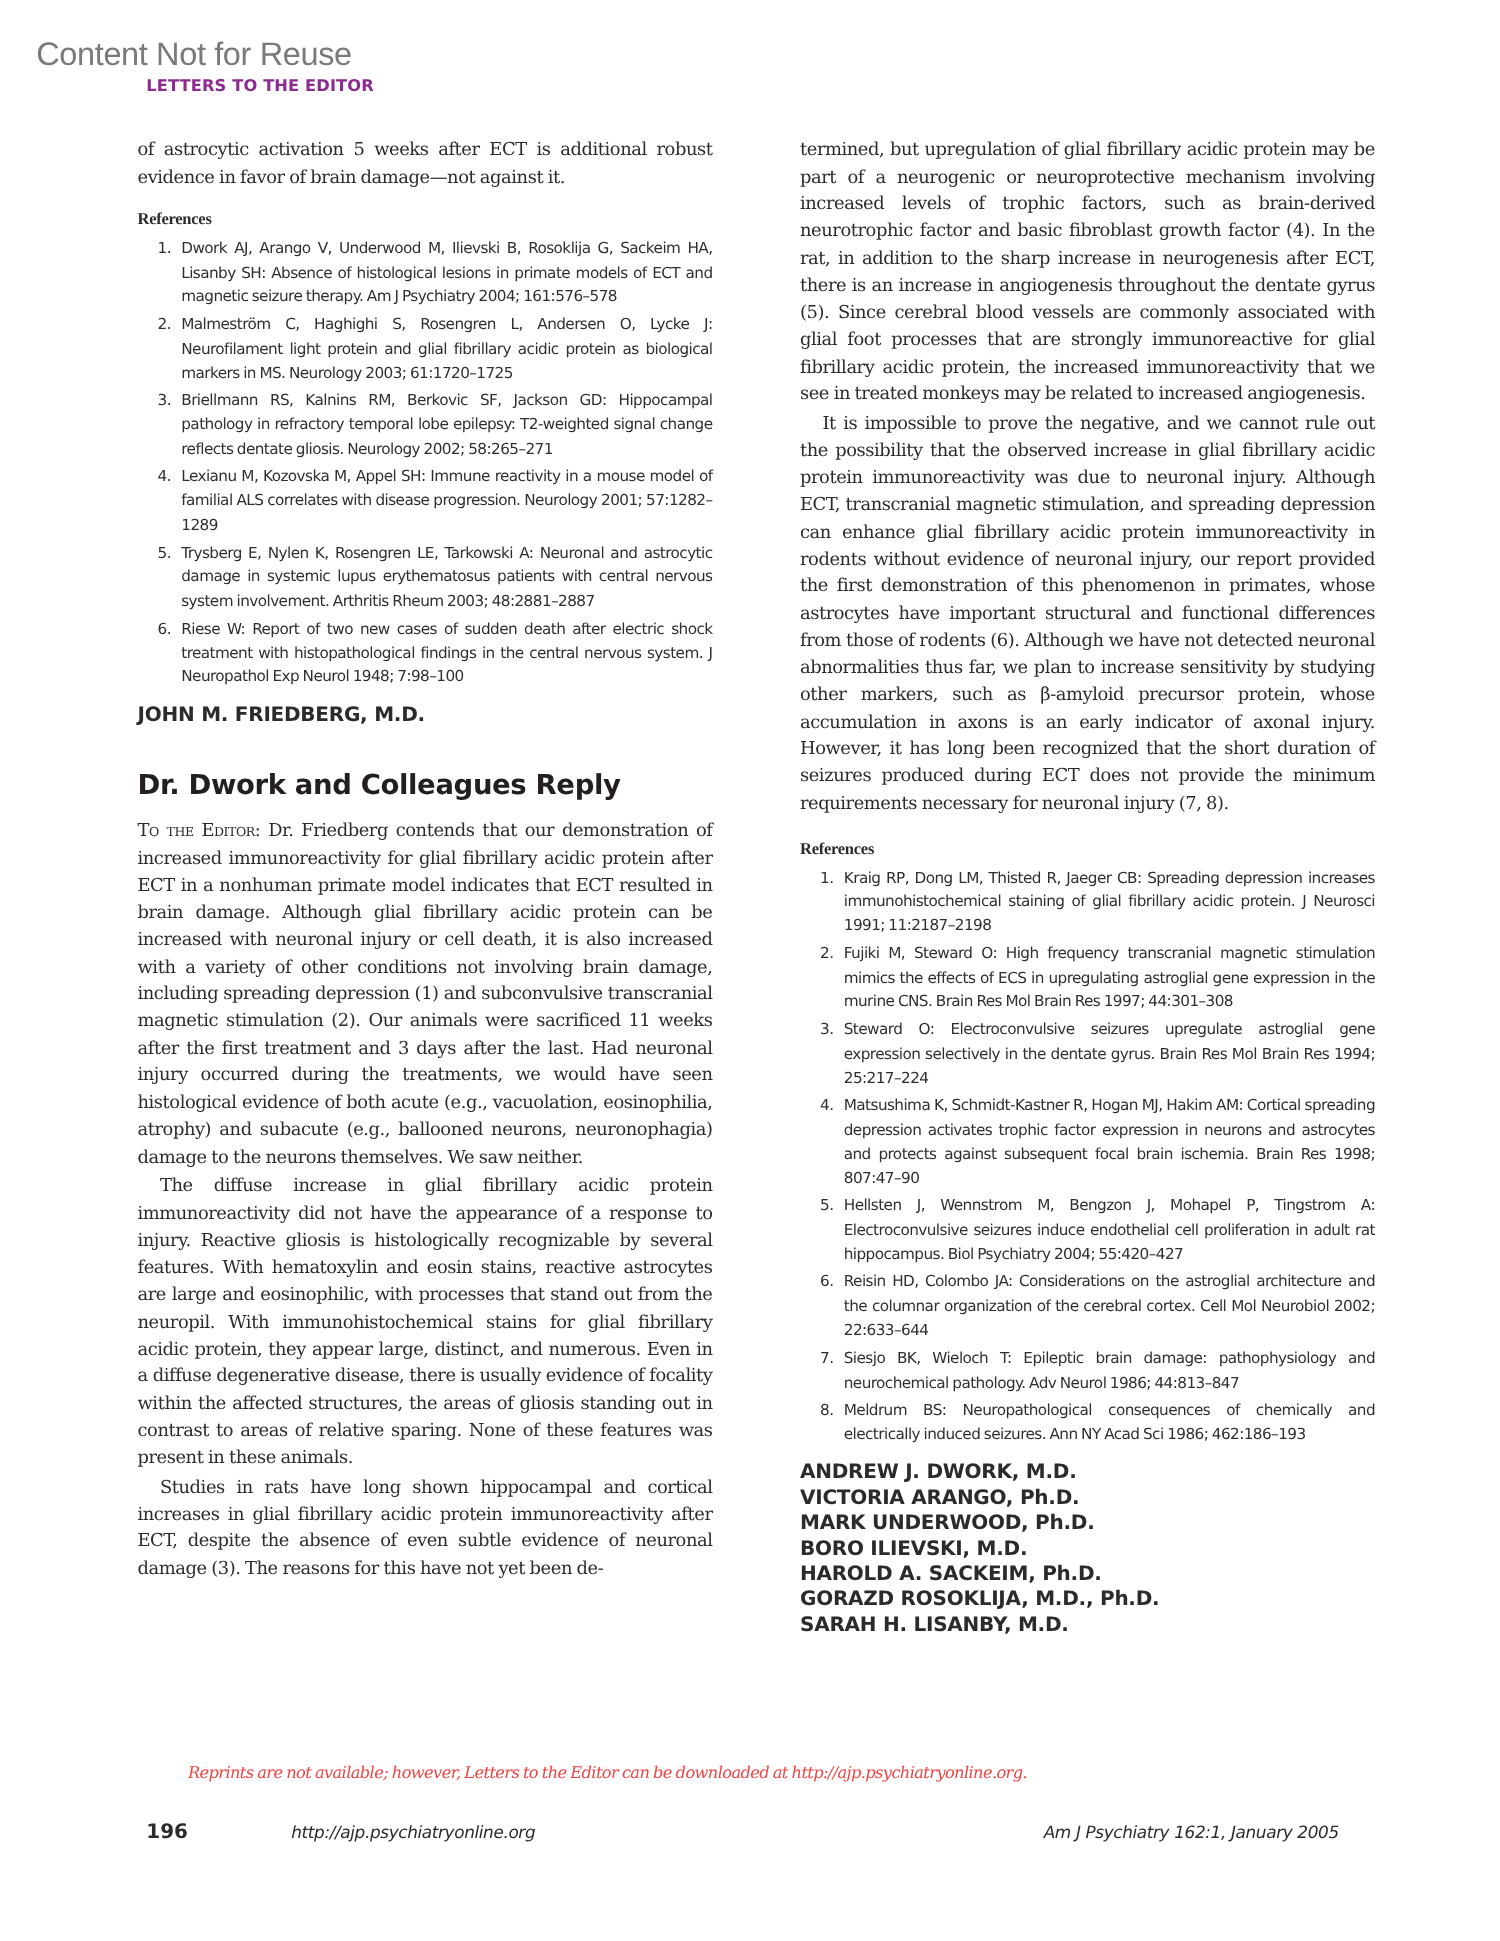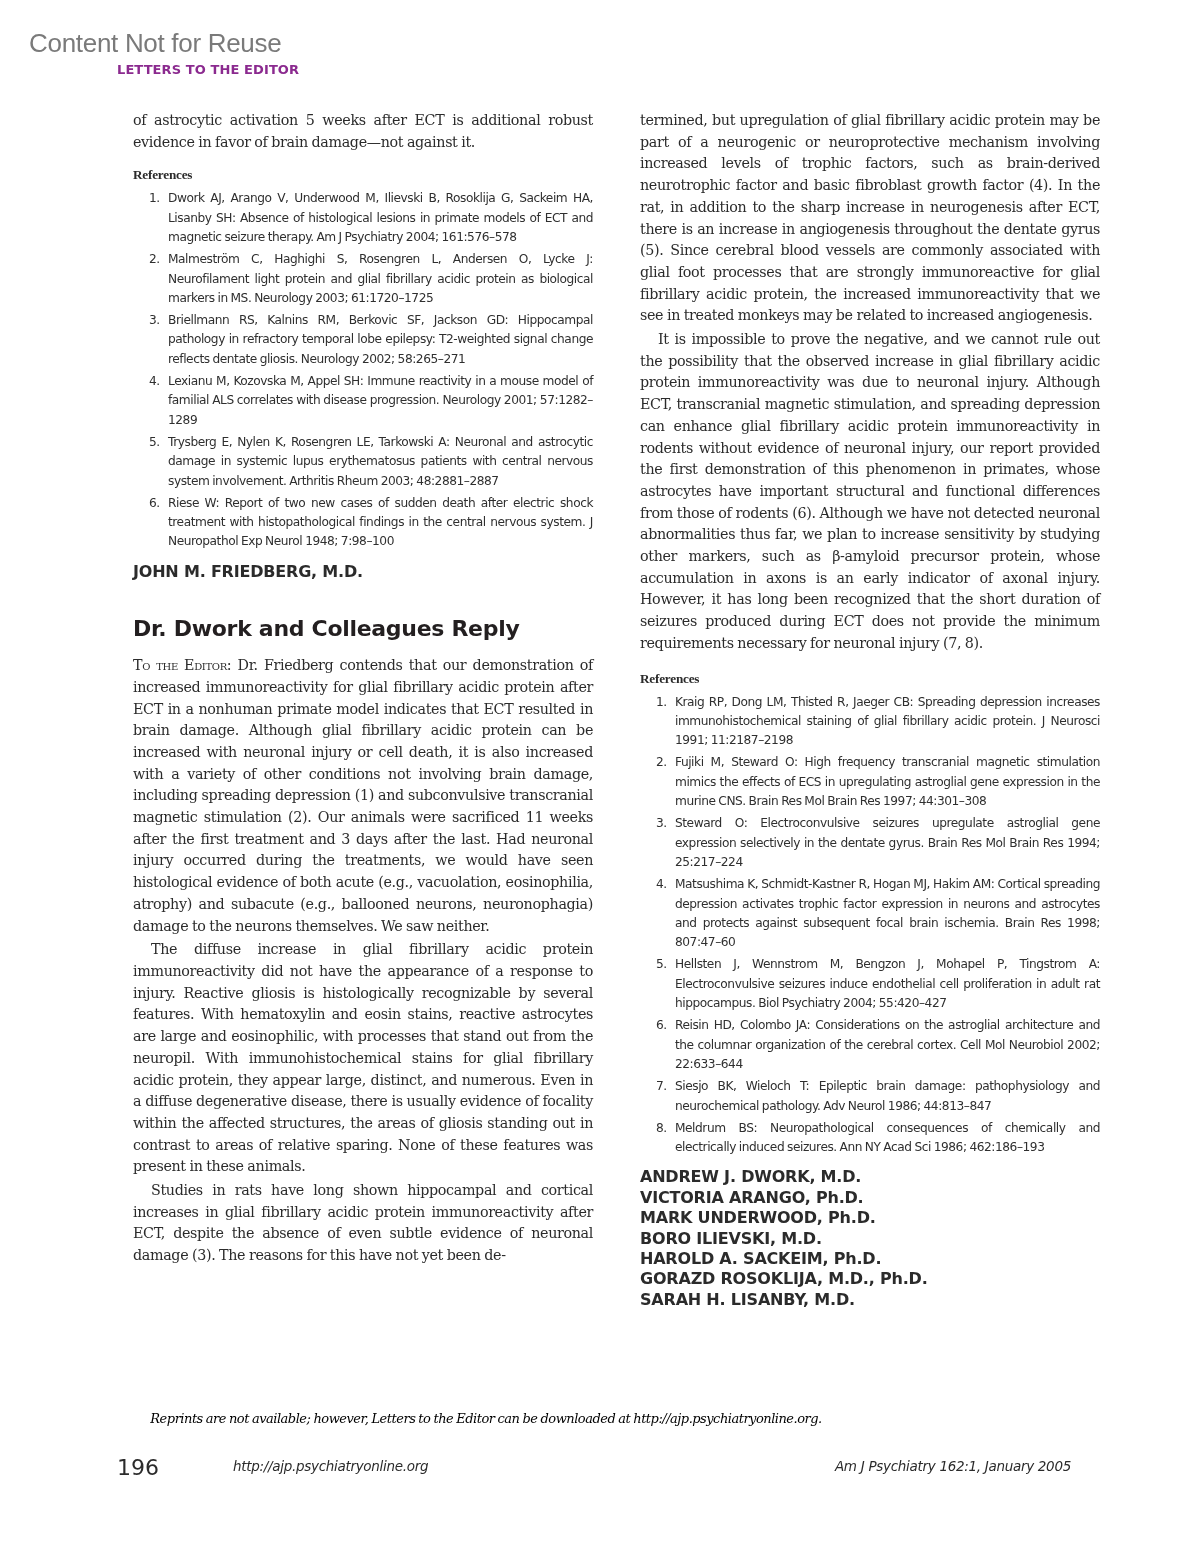--- a/index.html
+++ b/index.html
@@ -1,34 +1,34 @@
 <!DOCTYPE html>
 <html><head>
 <meta charset="utf-8">
 <style>
   html, body { margin: 0; padding: 0; background: #ffffff; }
   body { width: 1200px; height: 1553px; position: relative; overflow: hidden; color: #231f20; }
   .watermark { position: absolute; left: 29px; top: 28px; font-family: "Liberation Sans", sans-serif; font-size: 26px; color: #7a7a7a; letter-spacing: -0.3px; text-align: center; }
   .section-head { position: absolute; left: 117px; top: 62px; font-family: "DejaVu Sans", sans-serif; font-weight: bold; font-size: 13px; color: #8b2a8f; letter-spacing: 0.1px; }
   .col { position: absolute; top: 110px; width: 460px; }
-  .col-left { left: 133px; }
+  .col-left { left: 110px; }
   .col-right { left: 611px; margin-left: 29px; }
   .body-text { font-family: "DejaVu Serif", serif; font-size: 14.3px; line-height: 21.7px; text-align: justify; margin: 0; color: #2b2b2b; letter-spacing: -0.35px; word-spacing: -0.5px; }
   .body-text.indent { text-indent: 18px; margin-top: 2px; }
   .refs-head { font-family: Liberation Serif, serif; font-weight: bold; font-size: 13.2px; margin: 14px 0 6px 0; color: #2b2b2b; letter-spacing: -0.2px; }
   ol.refs { margin: 0; padding: 0; list-style: none; }
   ol.refs li { position: relative; padding-left: 35px; font-family: "DejaVu Sans", sans-serif; font-size: 12.2px; line-height: 19.3px; text-align: justify; margin-bottom: 3px; color: #2f2f2f; letter-spacing: -0.45px; word-spacing: -0.6px; }
   ol.refs li .num { position: absolute; left: 16px; top: 0; }
   .signature { text-align: left; font-family: "DejaVu Sans", sans-serif; font-size: 16px; line-height: 20.4px; color: #2b2b2b; letter-spacing: -0.2px; font-weight: bold; }
   .signature .loc { font-style: italic; }
   .reply-title { font-family: "DejaVu Sans", sans-serif; font-weight: bold; font-size: 22px; margin: 34px 0 14px 0; color: #231f20; letter-spacing: -0.3px; }
   .smallcaps { font-variant: small-caps; }
-  .footnote { position: absolute; left: 0; width: 972px; top: 1411px; text-align: center; font-family: "DejaVu Serif", serif; font-style: italic; font-size: 13px; color: #000000; letter-spacing: -0.5px; word-spacing: -0.6px; }
+  .footnote { position: absolute; left: 0; width: 972px; top: 1411px; text-align: center; font-family: "DejaVu Serif", serif; font-style: italic; font-size: 13px; color: #ef4444; letter-spacing: -0.5px; word-spacing: -0.6px; }
   .footer { position: absolute; top: 1458px; font-family: "DejaVu Sans", sans-serif; color: #2b2b2b; }
-  .page-num { left: 117px; font-weight: normal; font-size: 22px; top: 1455px; }
+  .page-num { left: 117px; font-weight: bold; font-size: 16px; top: 1455px; }
   .footer-url { left: 233px; font-style: italic; font-size: 13.5px; letter-spacing: -0.3px; }
   .footer-journal { right: 129px; font-style: italic; font-size: 13.5px; letter-spacing: -0.3px; }
 </style>
 </head>
 <body>
 
 <div class="watermark">Content Not for Reuse</div>
 <div class="section-head">LETTERS TO THE EDITOR</div>
 
 <div class="col col-left">
@@ -57,21 +57,21 @@
 
 <div class="col col-right">
   <p class="body-text">termined, but upregulation of glial fibrillary acidic protein may be part of a neurogenic or neuroprotective mechanism involving increased levels of trophic factors, such as brain-derived neurotrophic factor and basic fibroblast growth factor (4). In the rat, in addition to the sharp increase in neurogenesis after ECT, there is an increase in angiogenesis throughout the dentate gyrus (5). Since cerebral blood vessels are commonly associated with glial foot processes that are strongly immunoreactive for glial fibrillary acidic protein, the increased immunoreactivity that we see in treated monkeys may be related to increased angiogenesis.</p>
   <p class="body-text indent">It is impossible to prove the negative, and we cannot rule out the possibility that the observed increase in glial fibrillary acidic protein immunoreactivity was due to neuronal injury. Although ECT, transcranial magnetic stimulation, and spreading depression can enhance glial fibrillary acidic protein immunoreactivity in rodents without evidence of neuronal injury, our report provided the first demonstration of this phenomenon in primates, whose astrocytes have important structural and functional differences from those of rodents (6). Although we have not detected neuronal abnormalities thus far, we plan to increase sensitivity by studying other markers, such as β-amyloid precursor protein, whose accumulation in axons is an early indicator of axonal injury. However, it has long been recognized that the short duration of seizures produced during ECT does not provide the minimum requirements necessary for neuronal injury (7, 8).</p>
 
   <div class="refs-head" style="margin-top:16px;">References</div>
   <ol class="refs">
     <li><span class="num">1.</span><span>Kraig RP, Dong LM, Thisted R, Jaeger CB: Spreading depression increases immunohistochemical staining of glial fibrillary acidic protein. J Neurosci 1991; 11:2187–2198</span></li>
     <li><span class="num">2.</span><span>Fujiki M, Steward O: High frequency transcranial magnetic stimulation mimics the effects of ECS in upregulating astroglial gene expression in the murine CNS. Brain Res Mol Brain Res 1997; 44:301–308</span></li>
     <li><span class="num">3.</span><span>Steward O: Electroconvulsive seizures upregulate astroglial gene expression selectively in the dentate gyrus. Brain Res Mol Brain Res 1994; 25:217–224</span></li>
-    <li><span class="num">4.</span><span>Matsushima K, Schmidt-Kastner R, Hogan MJ, Hakim AM: Cortical spreading depression activates trophic factor expression in neurons and astrocytes and protects against subsequent focal brain ischemia. Brain Res 1998; 807:47–60</span></li>
+    <li><span class="num">4.</span><span>Matsushima K, Schmidt-Kastner R, Hogan MJ, Hakim AM: Cortical spreading depression activates trophic factor expression in neurons and astrocytes and protects against subsequent focal brain ischemia. Brain Res 1998; 807:47–90</span></li>
     <li><span class="num">5.</span><span>Hellsten J, Wennstrom M, Bengzon J, Mohapel P, Tingstrom A: Electroconvulsive seizures induce endothelial cell proliferation in adult rat hippocampus. Biol Psychiatry 2004; 55:420–427</span></li>
     <li><span class="num">6.</span><span>Reisin HD, Colombo JA: Considerations on the astroglial architecture and the columnar organization of the cerebral cortex. Cell Mol Neurobiol 2002; 22:633–644</span></li>
     <li><span class="num">7.</span><span>Siesjo BK, Wieloch T: Epileptic brain damage: pathophysiology and neurochemical pathology. Adv Neurol 1986; 44:813–847</span></li>
     <li><span class="num">8.</span><span>Meldrum BS: Neuropathological consequences of chemically and electrically induced seizures. Ann NY Acad Sci 1986; 462:186–193</span></li>
   </ol>
 
   <div class="signature" style="margin-top:10px;">
     <div>ANDREW J. DWORK, M.D.</div>
     <div>VICTORIA ARANGO, Ph.D.</div>
     <div>MARK UNDERWOOD, Ph.D.</div>

